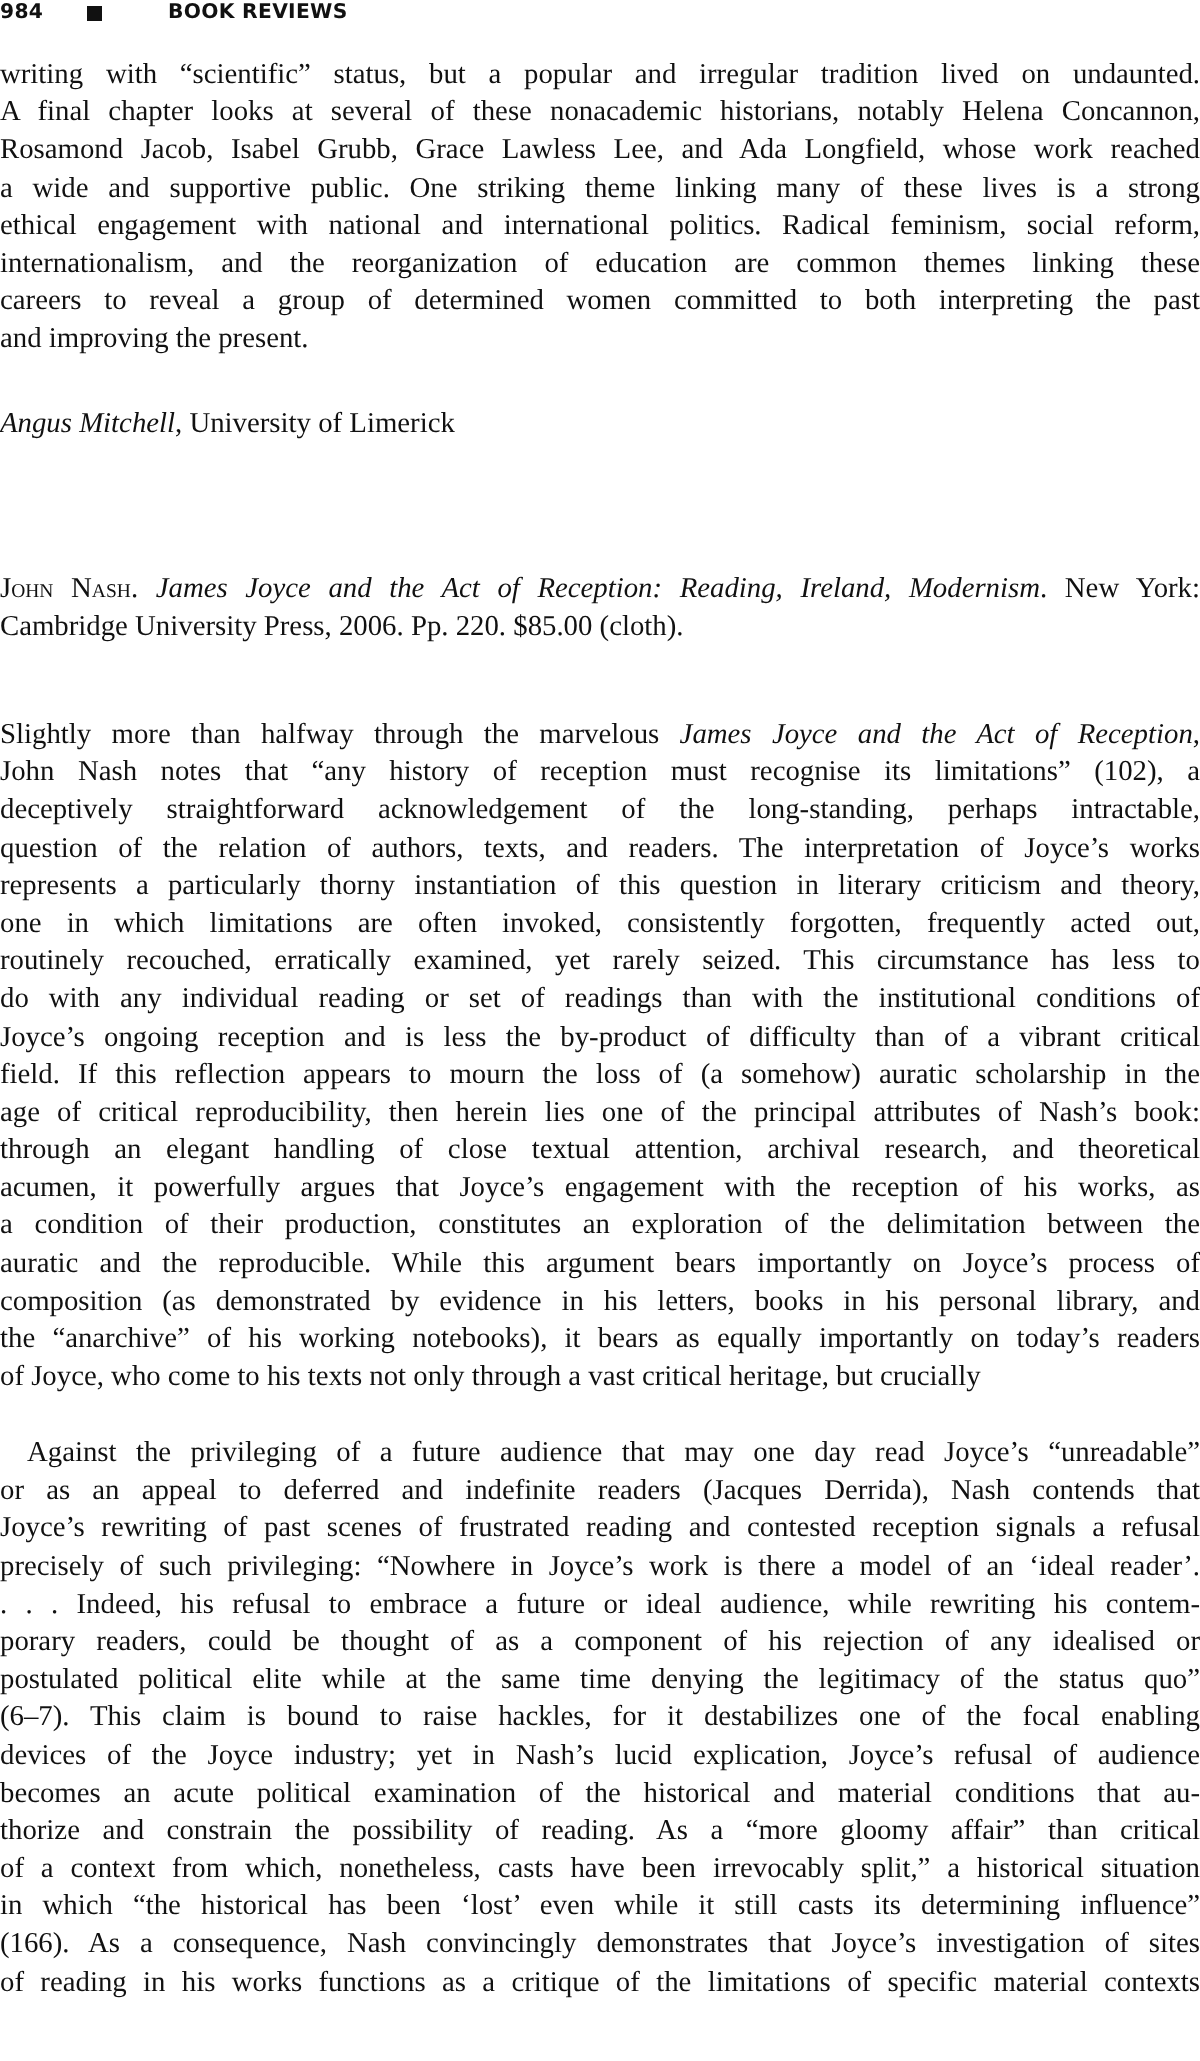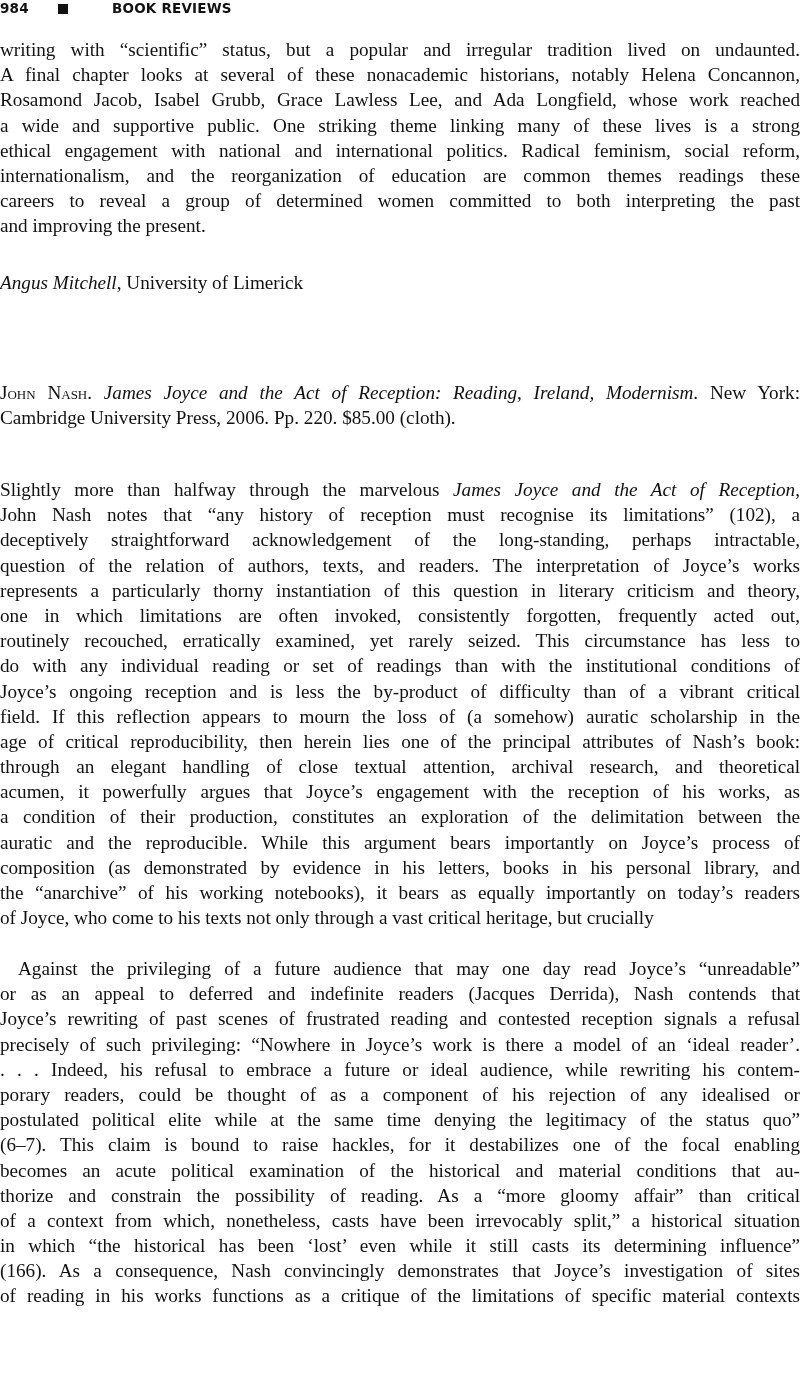--- a/index.html
+++ b/index.html
@@ -33,21 +33,21 @@
   <span class="sq"></span>
   <span class="ttl">BOOK REVIEWS</span>
 </div>
 
 <div class="text" style="top:37px">
   <span class="line">writing with “scientific” status, but a popular and irregular tradition lived on undaunted.</span>
   <span class="line">A final chapter looks at several of these nonacademic historians, notably Helena Concannon,</span>
   <span class="line">Rosamond Jacob, Isabel Grubb, Grace Lawless Lee, and Ada Longfield, whose work reached</span>
   <span class="line">a wide and supportive public. One striking theme linking many of these lives is a strong</span>
   <span class="line">ethical engagement with national and international politics. Radical feminism, social reform,</span>
-  <span class="line">internationalism, and the reorganization of education are common themes readings these</span>
+  <span class="line">internationalism, and the reorganization of education are common themes linking these</span>
   <span class="line">careers to reveal a group of determined women committed to both interpreting the past</span>
   <span class="line last">and improving the present.</span>
 </div>
 
 <div class="text" style="top:270px">
   <span class="line last">
     <i>Angus Mitchell</i><span>, University of Limerick</span>
   </span>
 </div>
 
@@ -83,19 +83,20 @@
 
 <div class="text" style="top:956px">
   <span class="line indent">Against the privileging of a future audience that may one day read Joyce’s “unreadable”</span>
   <span class="line">or as an appeal to deferred and indefinite readers (Jacques Derrida), Nash contends that</span>
   <span class="line">Joyce’s rewriting of past scenes of frustrated reading and contested reception signals a refusal</span>
   <span class="line">precisely of such privileging: “Nowhere in Joyce’s work is there a model of an ‘ideal reader’.</span>
   <span class="line">. . . Indeed, his refusal to embrace a future or ideal audience, while rewriting his contem-</span>
   <span class="line">porary readers, could be thought of as a component of his rejection of any idealised or</span>
   <span class="line">postulated political elite while at the same time denying the legitimacy of the status quo”</span>
   <span class="line">(6–7). This claim is bound to raise hackles, for it destabilizes one of the focal enabling</span>
+  <span class="line">devices of the Joyce industry; yet in Nash’s lucid explication, Joyce’s refusal of audience</span>
   <span class="line">becomes an acute political examination of the historical and material conditions that au-</span>
   <span class="line">thorize and constrain the possibility of reading. As a “more gloomy affair” than critical</span>
   <span class="line">of a context from which, nonetheless, casts have been irrevocably split,” a historical situation</span>
   <span class="line">in which “the historical has been ‘lost’ even while it still casts its determining influence”</span>
   <span class="line">(166). As a consequence, Nash convincingly demonstrates that Joyce’s investigation of sites</span>
   <span class="line">of reading in his works functions as a critique of the limitations of specific material contexts</span>
 </div>
 
 </body></html>

